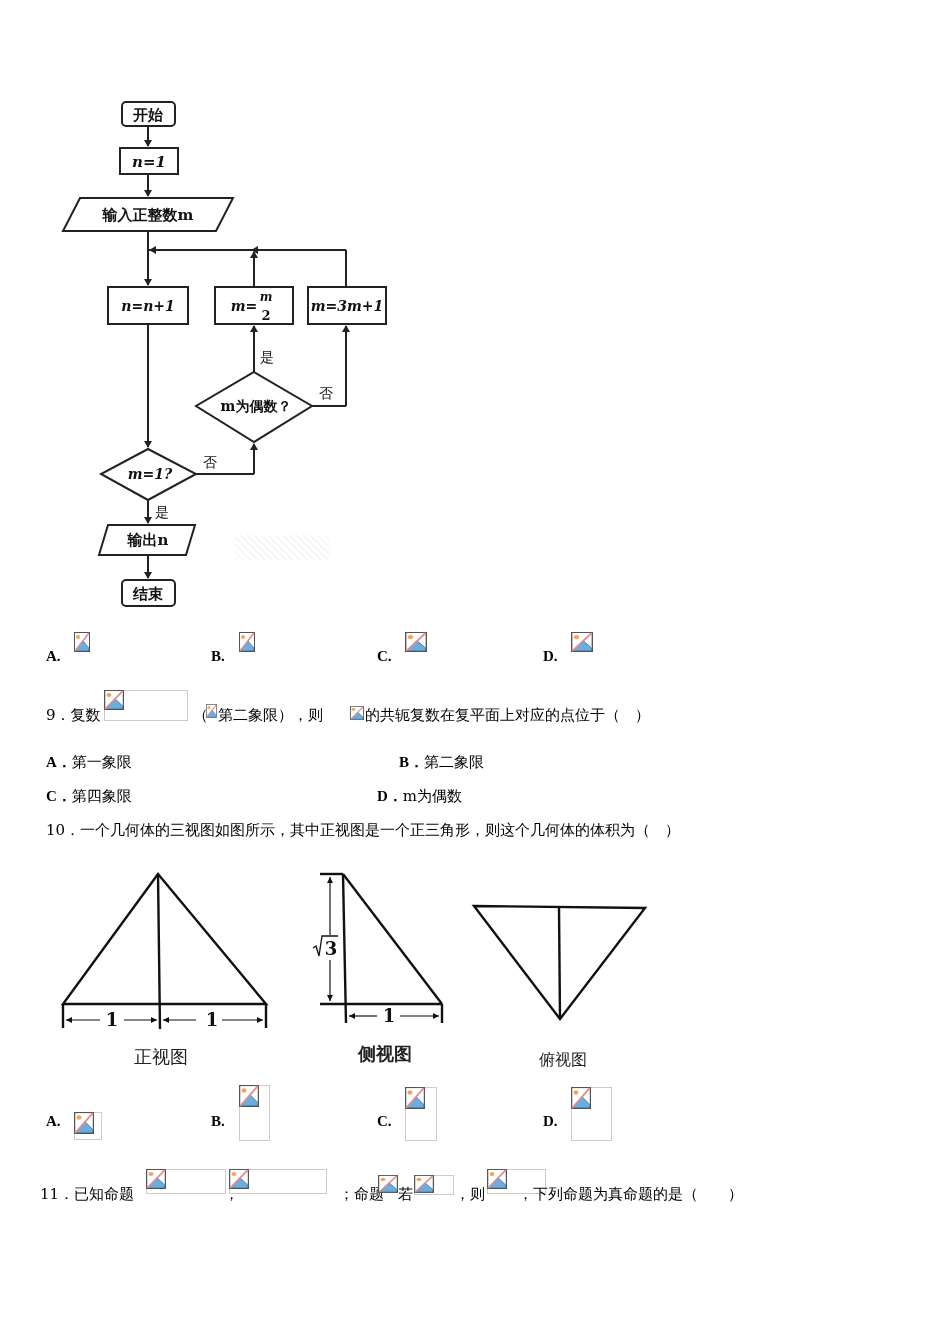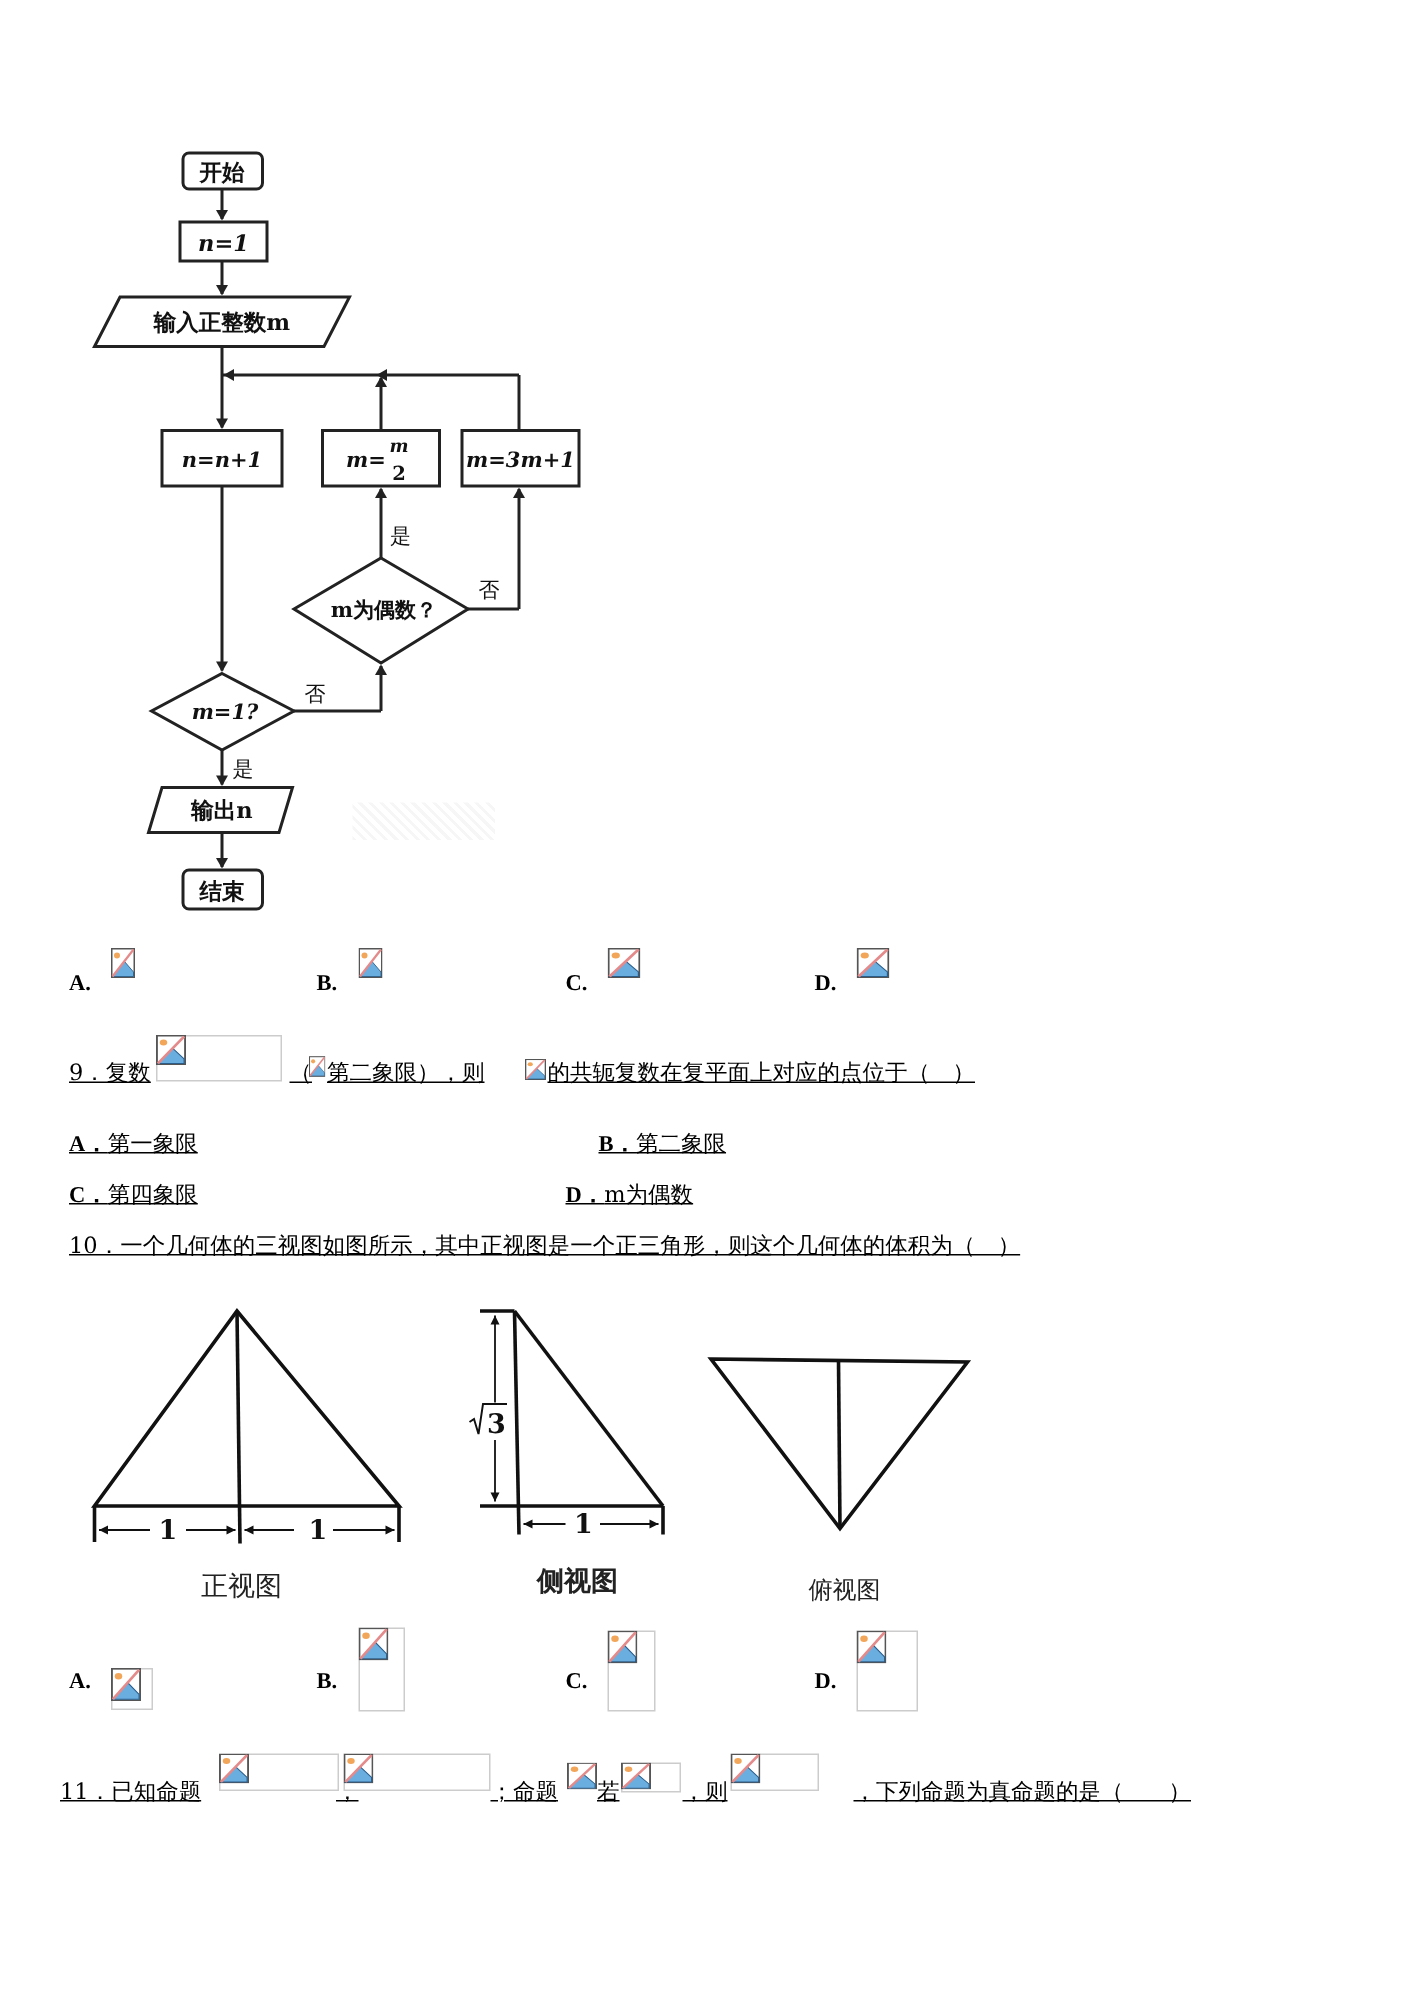--- a/index.html
+++ b/index.html
@@ -1,19 +1,19 @@
 <!DOCTYPE html>
 <html><head>
 <meta charset="utf-8">
 <style>
   html, body { margin:0; padding:0; background:#fff; }
   body { width:950px; height:1344px; position:relative; overflow:hidden;
          font-family: "DejaVu Serif", "Liberation Serif", serif; color:#000; }
   .abs { position:absolute; }
-  .txt { font-size:15px; white-space:nowrap; line-height:20px;text-decoration:underline; }
+  .txt { font-size:15px; white-space:nowrap; line-height:20px; }
   .opt-label { font-weight:bold; font-family:"Liberation Serif", serif; font-size:15px; }
   .frame { position:absolute; border:1px solid #ccc; box-sizing:border-box; }
   svg text { font-family:"DejaVu Serif", serif; }
 </style>
 </head>
 <body>
 
 <svg width="0" height="0" style="position:absolute">
   <defs>
     <symbol id="bimg" viewBox="0 0 16 20">
@@ -226,28 +226,28 @@
   <span class="abs txt" style="left:40px;top:1184px">11．已知命题</span>
   <div class="frame" style="left:146px;top:1169px;width:80px;height:25px"></div>
   <svg class="abs" style="left:146px;top:1169px" width="20" height="20" viewBox="0 0 16 20" preserveAspectRatio="none">
       <use href="#bimg"></use>
     </svg>
   <span class="abs txt" style="left:224px;top:1184px">，</span>
   <div class="frame" style="left:229px;top:1169px;width:98px;height:25px"></div>
   <svg class="abs" style="left:229px;top:1169px" width="20" height="20" viewBox="0 0 16 20" preserveAspectRatio="none">
       <use href="#bimg"></use>
     </svg>
-  <span class="abs txt" style="left:327px;top:1184px">；命题</span>
+  <span class="abs txt" style="left:339px;top:1184px">；命题</span>
   <svg class="abs" style="left:378px;top:1175px" width="20" height="18" viewBox="0 0 16 20" preserveAspectRatio="none">
       <use href="#bimg"></use>
     </svg>
   <span class="abs txt" style="left:398px;top:1184px">若</span>
   <div class="frame" style="left:414px;top:1175px;width:40px;height:20px"></div>
   <svg class="abs" style="left:414px;top:1175px" width="20" height="18" viewBox="0 0 16 20" preserveAspectRatio="none">
       <use href="#bimg"></use>
     </svg>
   <span class="abs txt" style="left:455px;top:1184px">，则</span>
   <div class="frame" style="left:487px;top:1169px;width:59px;height:25px"></div>
   <svg class="abs" style="left:487px;top:1169px" width="20" height="20" viewBox="0 0 16 20" preserveAspectRatio="none">
       <use href="#bimg"></use>
     </svg>
-  <span class="abs txt" style="left:569px;top:1184px">，下列命题为真命题的是（　　）</span>
+  <span class="abs txt" style="left:518px;top:1184px">，下列命题为真命题的是（　　）</span>
 </div>
 
 </body></html>

